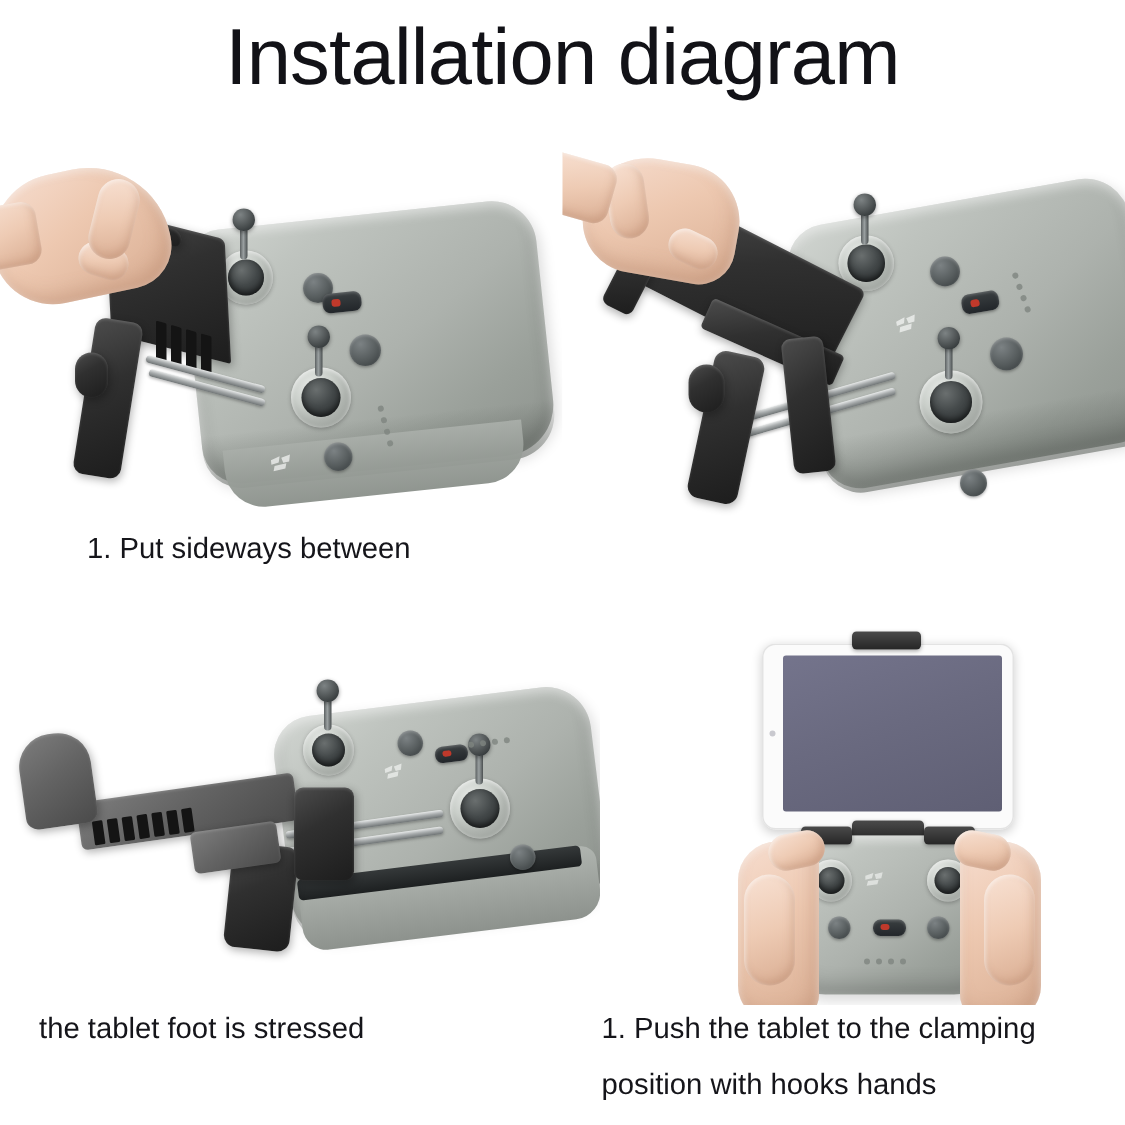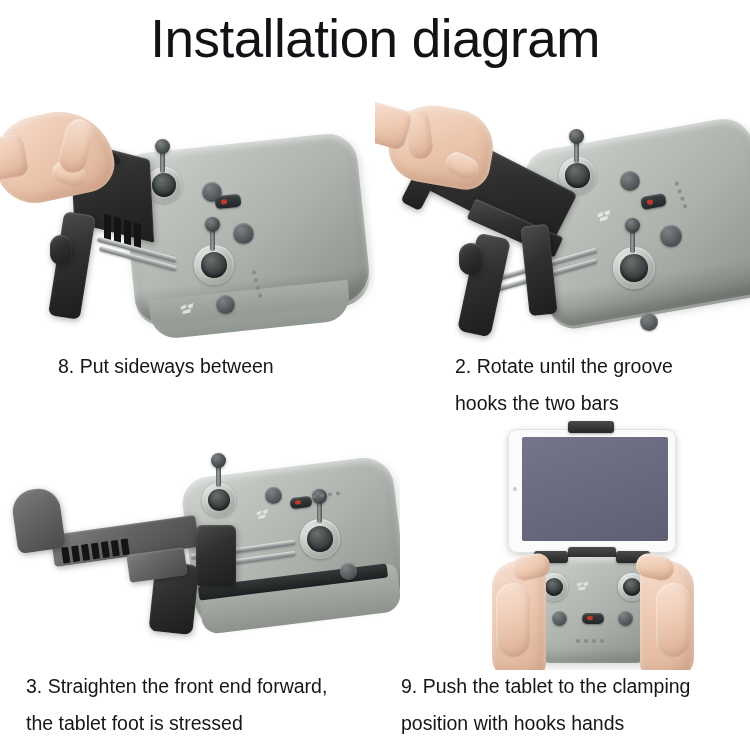--- a/index.html
+++ b/index.html
@@ -217,21 +217,21 @@
 
       <div class="hand" style="left:-6px;top:18px;width:118px;height:86px;
                   border-radius:48px 58px 30px 42px;transform:rotate(-12deg);"></div>
       <div class="finger" style="left:52px;top:68px;width:34px;height:22px;border-radius:14px;transform:rotate(18deg);"></div>
       <div class="finger" style="left:62px;top:24px;width:28px;height:54px;border-radius:15px;transform:rotate(14deg);"></div>
       <div class="finger" style="left:-22px;top:42px;width:48px;height:42px;border-radius:10px;transform:rotate(-10deg);"></div>
     </div>
   </div>
 
   <div class="caption" style="left:58px;top:348px;">
-    <span>8. Put sideways between</span>
+    <span>1. Put sideways between</span>
   </div>
 
   <div class="panel" style="left:375px;top:95px;width:375px;height:250px;">
     <div class="photo">
 
       <div class="ctrl" style="left:160px;top:38px;width:230px;height:178px;transform:rotate(-10deg);">
         <div class="ctrl-edge"></div>
       </div>
 
       <div class="stick" style="left:184px;top:62px;width:37px;height:37px;"></div>
@@ -276,24 +276,20 @@
                   transform:rotate(-6deg);border-radius:6px;"></div>
 
       <div class="hand" style="left:14px;top:12px;width:104px;height:78px;
                   border-radius:50px 44px 28px 40px;transform:rotate(10deg);"></div>
       <div class="finger" style="left:70px;top:60px;width:34px;height:22px;border-radius:13px;transform:rotate(26deg);"></div>
       <div class="finger" style="left:30px;top:14px;width:26px;height:50px;border-radius:14px;transform:rotate(-8deg);"></div>
       <div class="finger" style="left:-16px;top:10px;width:50px;height:40px;border-radius:10px;transform:rotate(16deg);"></div>
     </div>
   </div>
 
-  <div class="caption" style="left:455px;top:348px;">
-    <span>2. Rotate until the groove</span>
-    <span class="l2">hooks the two bars</span>
-  </div>
 
   <div class="panel" style="left:0;top:425px;width:400px;height:245px;">
     <div class="photo">
 
       <div class="ctrl" style="left:188px;top:42px;width:212px;height:148px;transform:rotate(-7deg);">
         <div class="ctrl-edge"></div>
       </div>
       <div style="position:absolute;left:200px;top:150px;width:200px;height:48px;
                   background:linear-gradient(180deg,#b0b5b0,#8d928d);border-radius:6px 10px 18px 16px;
                   transform:rotate(-7deg);"></div>
@@ -343,21 +339,20 @@
 
       <div class="holder" style="left:152px;top:138px;width:44px;height:70px;
                   transform:rotate(6deg);border-radius:8px;"></div>
       <div class="holder" style="left:196px;top:100px;width:40px;height:62px;border-radius:6px;"></div>
       <div class="holder holder-grey" style="left:128px;top:126px;width:58px;height:28px;
                   transform:rotate(-8deg);border-radius:4px;"></div>
     </div>
   </div>
 
   <div class="caption" style="left:26px;top:668px;">
-    <span>3. Straighten the front end forward,</span>
     <span class="l2">the tablet foot is stressed</span>
   </div>
 
   <div class="panel" style="left:400px;top:415px;width:350px;height:255px;">
     <div class="photo">
 
       <div class="tablet" style="left:108px;top:14px;width:168px;height:124px;"></div>
       <div class="tablet-screen" style="left:122px;top:22px;width:146px;height:104px;"></div>
       <div class="tablet-cam" style="left:113px;top:72px;"></div>
       <div class="clampjaw" style="left:168px;top:6px;width:46px;height:12px;"></div>
@@ -390,17 +385,17 @@
       <div class="finger" style="left:96px;top:168px;width:34px;height:74px;border-radius:17px;"></div>
 
       <div class="hand" style="left:240px;top:146px;width:54px;height:120px;
                   border-radius:14px 26px 24px 18px;"></div>
       <div class="finger" style="left:236px;top:140px;width:38px;height:24px;border-radius:13px;transform:rotate(12deg);"></div>
       <div class="finger" style="left:256px;top:168px;width:34px;height:74px;border-radius:17px;"></div>
     </div>
   </div>
 
   <div class="caption" style="left:401px;top:668px;">
-    <span>9. Push the tablet to the clamping</span>
+    <span>1. Push the tablet to the clamping</span>
     <span class="l2">position with hooks hands</span>
   </div>
 
 </div>
 
 </body></html>

